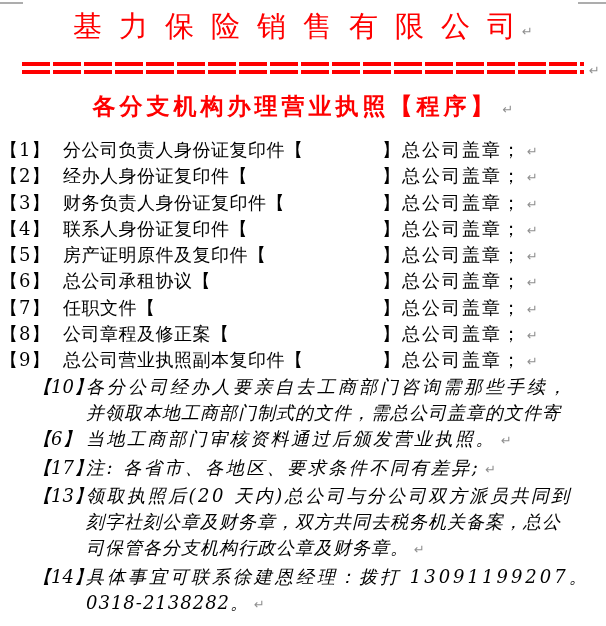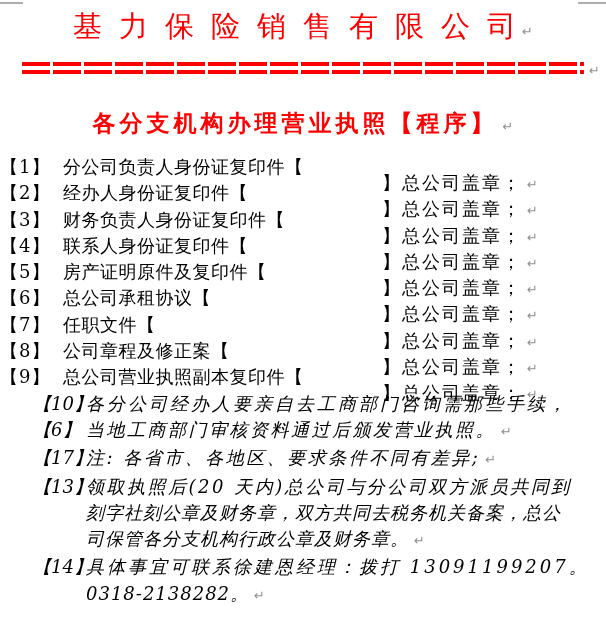--- a/index.html
+++ b/index.html
@@ -17,28 +17,28 @@
   .title-row .mark { margin-left:-11px; }
 
   .separator { position:relative; margin:11px 22px 0 22px; height:12px; }
   .separator .bar {
     height:4px;
     background-image:repeating-linear-gradient(to right, var(--red) 0 28px, transparent 28px 31px);
   }
   .separator .bar.top { margin-bottom:4px; }
   .separator .mark { position:absolute; right:-16px; top:1px; }
 
-  .subtitle-row { margin-top:34px; text-align:center; line-height:30px; white-space:nowrap; }
+  .subtitle-row { margin-top:17px; text-align:center; line-height:30px; white-space:nowrap; }
   .subtitle { color:var(--red); font-weight:bold; font-size:23px; letter-spacing:4px; }
 
   .list { margin-top:12px; font-size:18px; line-height:26.3px; }
   .crow { position:relative; white-space:nowrap; }
   .crow .num { display:inline-block; width:63px; letter-spacing:1px; }
   .ctext { letter-spacing:0.5px; }
-  .tail { position:absolute; left:382px; top:16px; letter-spacing:2px; }
+  .tail { position:absolute; left:382px; top:0; letter-spacing:2px; }
 
   .nrow { white-space:nowrap;font-style:italic; }
   .nrow .head { padding-left:33px; }
   .nnum { display:inline-block; width:53px; }
   .ncont { padding-left:86px; }
   .wide  { letter-spacing:3px; }
   .mid   { letter-spacing:2.5px; }
   .tight { letter-spacing:1px; }
 
   .mark {
@@ -100,20 +100,21 @@
     <span class="num">【8】</span><span class="ctext">公司章程及修正案【</span>
     <span class="tail"><span>】总公司盖章；</span><span class="mark">↵</span></span>
   </div>
   <div class="crow">
     <span class="num">【9】</span><span class="ctext">总公司营业执照副本复印件【</span>
     <span class="tail"><span>】总公司盖章；</span><span class="mark">↵</span></span>
   </div>
 
   <div class="nrow">
     <div class="head"><span class="nnum">【10】</span><span class="wide">各分公司经办人要亲自去工商部门咨询需那些手续，</span></div>
+    <div class="ncont tight"><span>并领取本地工商部门制式的文件，需总公司盖章的文件寄</span></div>
   </div>
 
   <div class="nrow">
     <div class="head"><span class="nnum">【6】</span><span class="mid">当地工商部门审核资料通过后颁发营业执照。</span><span class="mark">↵</span></div>
   </div>
 
   <div class="nrow">
     <div class="head"><span class="nnum">【17】</span><span class="mid">注: 各省市、各地区、要求条件不同有差异;</span><span class="mark">↵</span></div>
   </div>
 

